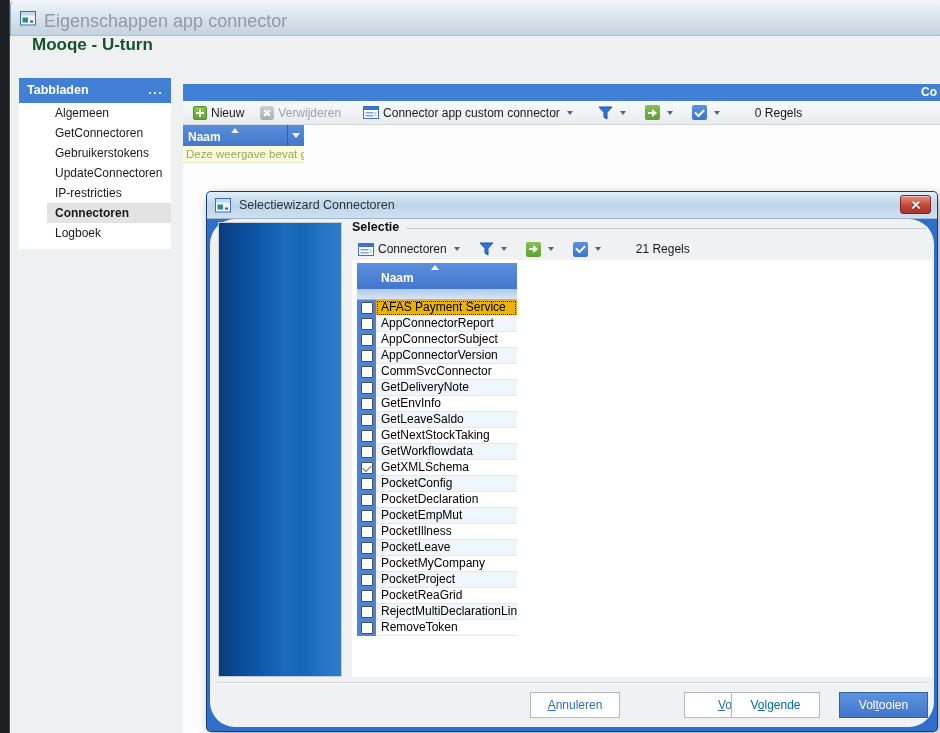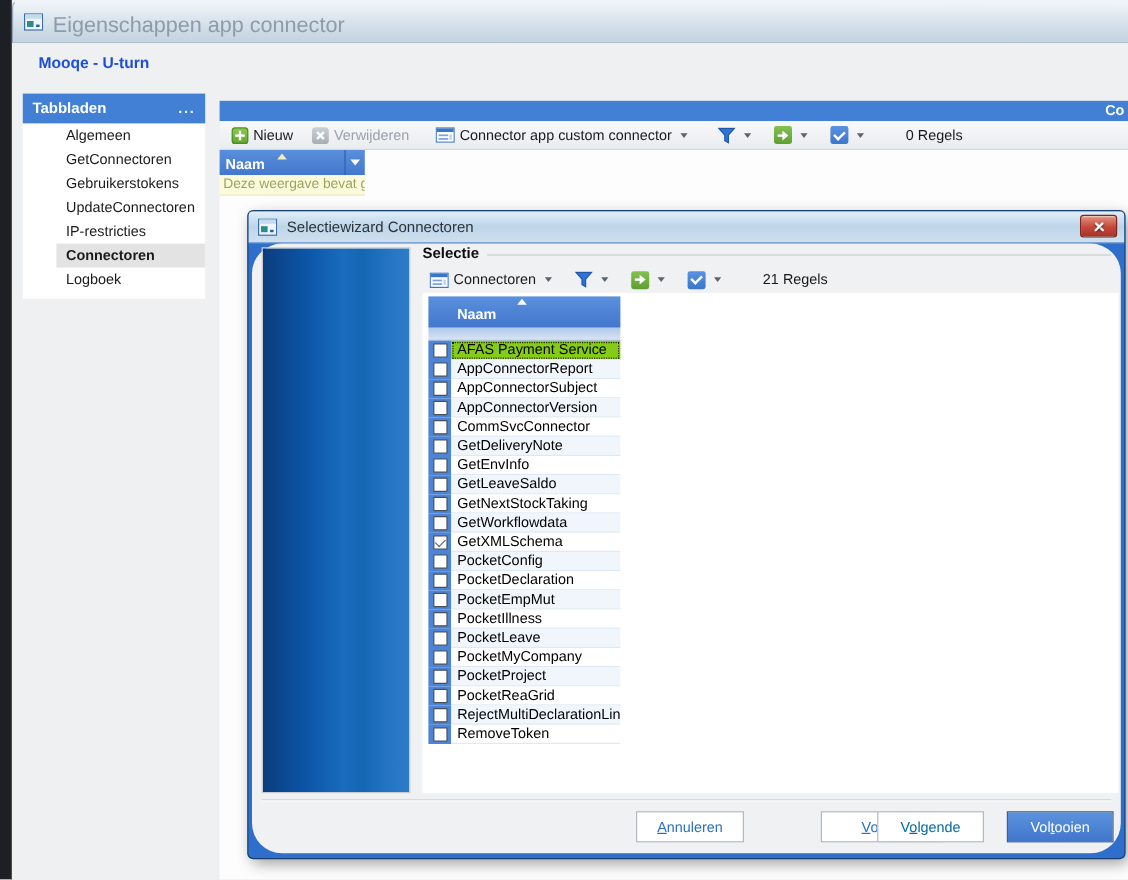--- a/index.html
+++ b/index.html
@@ -10,21 +10,21 @@
   }
   
   .back-strip { position:absolute; left:0; top:0; width:10px; height:733px;
     background:#1c1f23; border-right:1px solid #454b52; }
   .titlebar { position:absolute; left:10px; top:0; width:930px; height:36px;
     background:linear-gradient(#f1f6fa,#d6e1ea 55%,#c3d3e1);
     border-bottom:1px solid #aebfcd; border-top:1px solid #eef3f8; border-left:1px solid #93a5b5;
     border-radius:6px 0 0 0; }
   .titlebar-icon { position:absolute; left:9px; top:10px; width:16px; height:15px; }
   .titlebar-text { position:absolute; left:33px; top:10px; font-size:18px; color:#8d9baa; }
-  .page-heading { position:absolute; left:32px; top:45px; font-size:13px; font-weight:bold; color:#1d4ed8; }
+  .page-heading { position:absolute; left:32px; top:35px; font-size:17px; font-weight:bold; color:#14532d; }
 
   
   .sidebar-header { position:absolute; left:19px; top:78px; width:152px; height:25px;
     background:#4180d4; color:#fff; font-weight:bold; font-size:12.5px; line-height:25px; padding:0 8px; }
   .sidebar-dots { float:right; font-weight:bold; letter-spacing:1.5px; font-size:12px; }
   .sidebar-body { position:absolute; left:19px; top:103px; width:152px; height:146px; background:#ffffff; }
   .side-item { height:20px; line-height:20px; padding-left:8px; font-size:12px; cursor:default;margin-left:28px; }
   .side-item.selected { font-weight:bold; background:#e3e3e3; }
 
   
@@ -69,21 +69,21 @@
   .mgh-sort { left:48px; top:3px; }
   .mgh-drop { position:absolute; right:0; top:0; width:17px; height:21px; border-left:1px solid #2d61ae;
     display:flex; align-items:center; justify-content:center; }
   .caret-white { width:0; height:0; border-left:4px solid transparent; border-right:4px solid transparent;
     border-top:5px solid #fff; }
   .empty-row { position:absolute; left:183px; top:146px; width:121px; height:17px;
     background:#fbfbdc; border-bottom:1px solid #e9e9c5; color:#9aa462; font-size:11.5px;
     line-height:16px; padding-left:3px; white-space:nowrap; overflow:hidden; }
 
   
-  .dialog { position:absolute; left:207px; top:176px; width:730px; height:539px;
+  .dialog { position:absolute; left:207px; top:192px; width:730px; height:539px;
     background:#2f6ecb; border-radius:4px; box-shadow:0 0 0 1px #163f72, 3px 4px 12px rgba(0,0,0,.4); }
   .dialog-titlebar { position:absolute; left:0; top:0; width:100%; height:27px; border-radius:4px 4px 0 0;
     background:linear-gradient(#e0eef9,#bdd5e9 50%,#cfe0ef); border-bottom:1px solid #9db6cc; }
   .dialog-title-icon { position:absolute; left:8px; top:6px; width:16px; height:15px; }
   .dialog-title-text { position:absolute; left:32px; top:6px; font-size:12.5px; color:#2e3237; }
   .dialog-close { position:absolute; top:3px; right:6px; width:31px; height:19px; border-radius:3px;
     background:linear-gradient(#e69480,#c4473a 55%,#a93327); border:1px solid #7c271d;
     box-shadow:inset 0 1px 0 rgba(255,255,255,.45); }
   .close-x { position:absolute; left:10px; top:8px; width:10px; height:2px; }
   .close-x::before,.close-x::after { content:""; position:absolute; left:0; top:0; width:10px; height:2.4px;
@@ -106,21 +106,21 @@
   .sel-filter-row { height:11px; background:linear-gradient(#aec8ea,#d8e4f5); border-bottom:1px solid #9cb9e2; }
   .grid-rows { }
   .grid-row { display:flex; height:16px; }
   .row-gutter { width:19px; background:#4d84d7; display:flex; align-items:center; justify-content:center; }
   .checkbox { width:12px; height:12px; background:#fff; border:1px solid #494f56; border-radius:1px; position:relative; }
   .checkbox.checked::after { content:""; position:absolute; left:1.5px; top:2px; width:7px; height:4px;
     border-left:1.6px solid #5e6a64; border-bottom:1.6px solid #5e6a64; transform:rotate(-45deg); }
   .row-name { flex:1; font-size:12px; line-height:15px; padding-left:5px; background:#fff;
     border-bottom:1px solid #dde9f6; white-space:nowrap; overflow:hidden; color:#000; }
   .grid-row.alt .row-name { background:#f0f6fc; }
-  .grid-row.selected .row-name { background:#84cc16; outline:1px dotted #2b2000; outline-offset:-2px; }
+  .grid-row.selected .row-name { background:#eab308; outline:1px dotted #2b2000; outline-offset:-2px; }
 
   .footer-sep { position:absolute; left:8px; right:8px; top:463px; height:2px;
     border-top:1px solid #d2d4d6; border-bottom:1px solid #fbfbfb; }
   .wizard-btn { position:absolute; top:473px; height:26px; background:#fff; border:1px solid #b3b9bf;
     font-family:"Liberation Sans",sans-serif; font-size:12px; color:#2d6fc2; cursor:default; }
   .wizard-btn.disabled { color:#0369a1; }
   .wizard-btn.primary { background:linear-gradient(#5c93de,#4176cb); border-color:#35629e; color:#fff; }
   .btn-cancel { left:320px; width:90px; }
   .btn-back   { left:427px; width:102px;margin-left:47px; }
   .btn-next   { left:521px; width:89px; }

